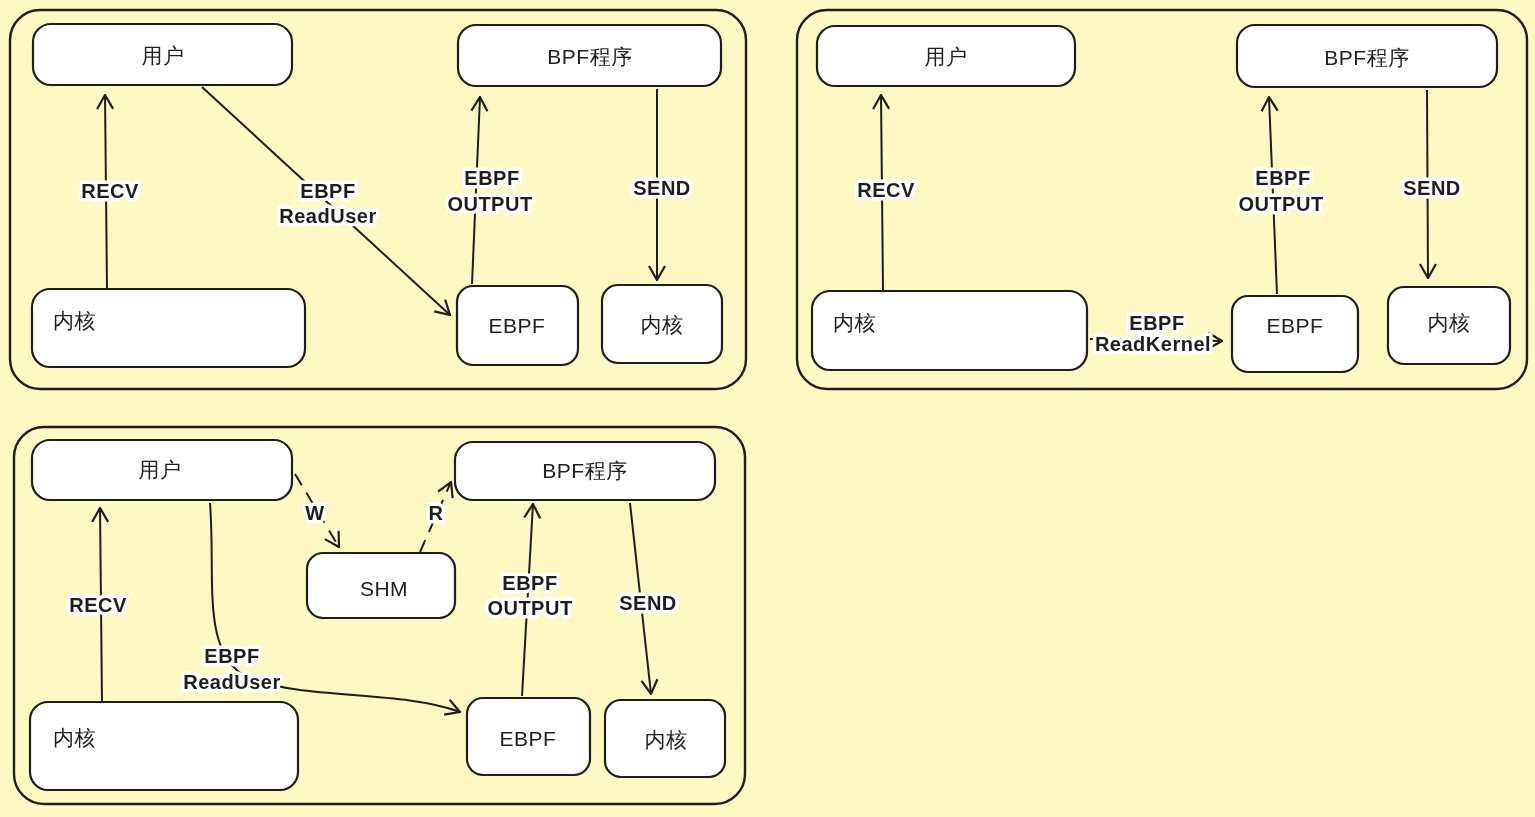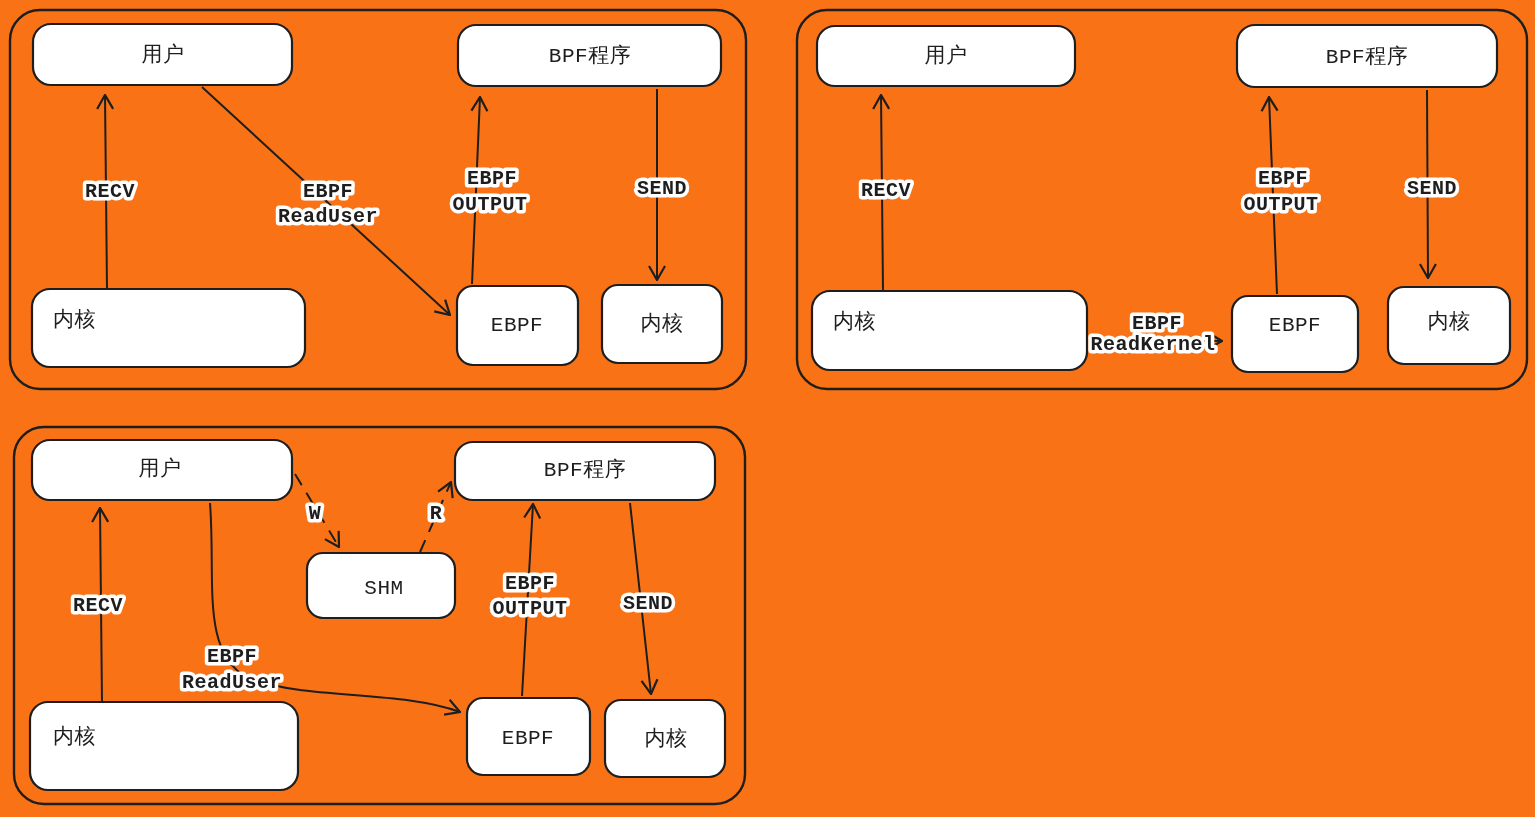--- a/index.html
+++ b/index.html
@@ -1,17 +1,17 @@
 <!DOCTYPE html>
 <html><head>
 <meta charset="utf-8">
 <style>
   html,body{margin:0;padding:0;background:#ffffff;}
-  .stage{position:relative;width:1535px;height:817px;background:#f97316;overflow:hidden;
-         font-family:Liberation Mono, monospace;}
+  .stage{position:relative;width:1535px;height:817px;background:#fef9c3;overflow:hidden;
+         font-family:Liberation Sans, sans-serif;}
   svg{position:absolute;left:0;top:0;}
   .panel{fill:none;stroke:#1e1e1e;stroke-width:2.4;}
   .node{fill:#ffffff;stroke:#1e1e1e;stroke-width:2.2;}
   .edge{fill:none;stroke:#1e1e1e;stroke-width:2;}
   .dashed{stroke-dasharray:13 9;}
   text{fill:#1e1e1e;dominant-baseline:central;letter-spacing:0.5px;}
   .node-lbl{font-size:21px;text-anchor:middle;}
   .node-lbl-left{font-size:21px;text-anchor:start;}
   .edge-lbl{font-size:20px;text-anchor:middle;font-weight:600;
             paint-order:stroke;stroke:#ffffff;stroke-width:7px;stroke-linejoin:round;}

